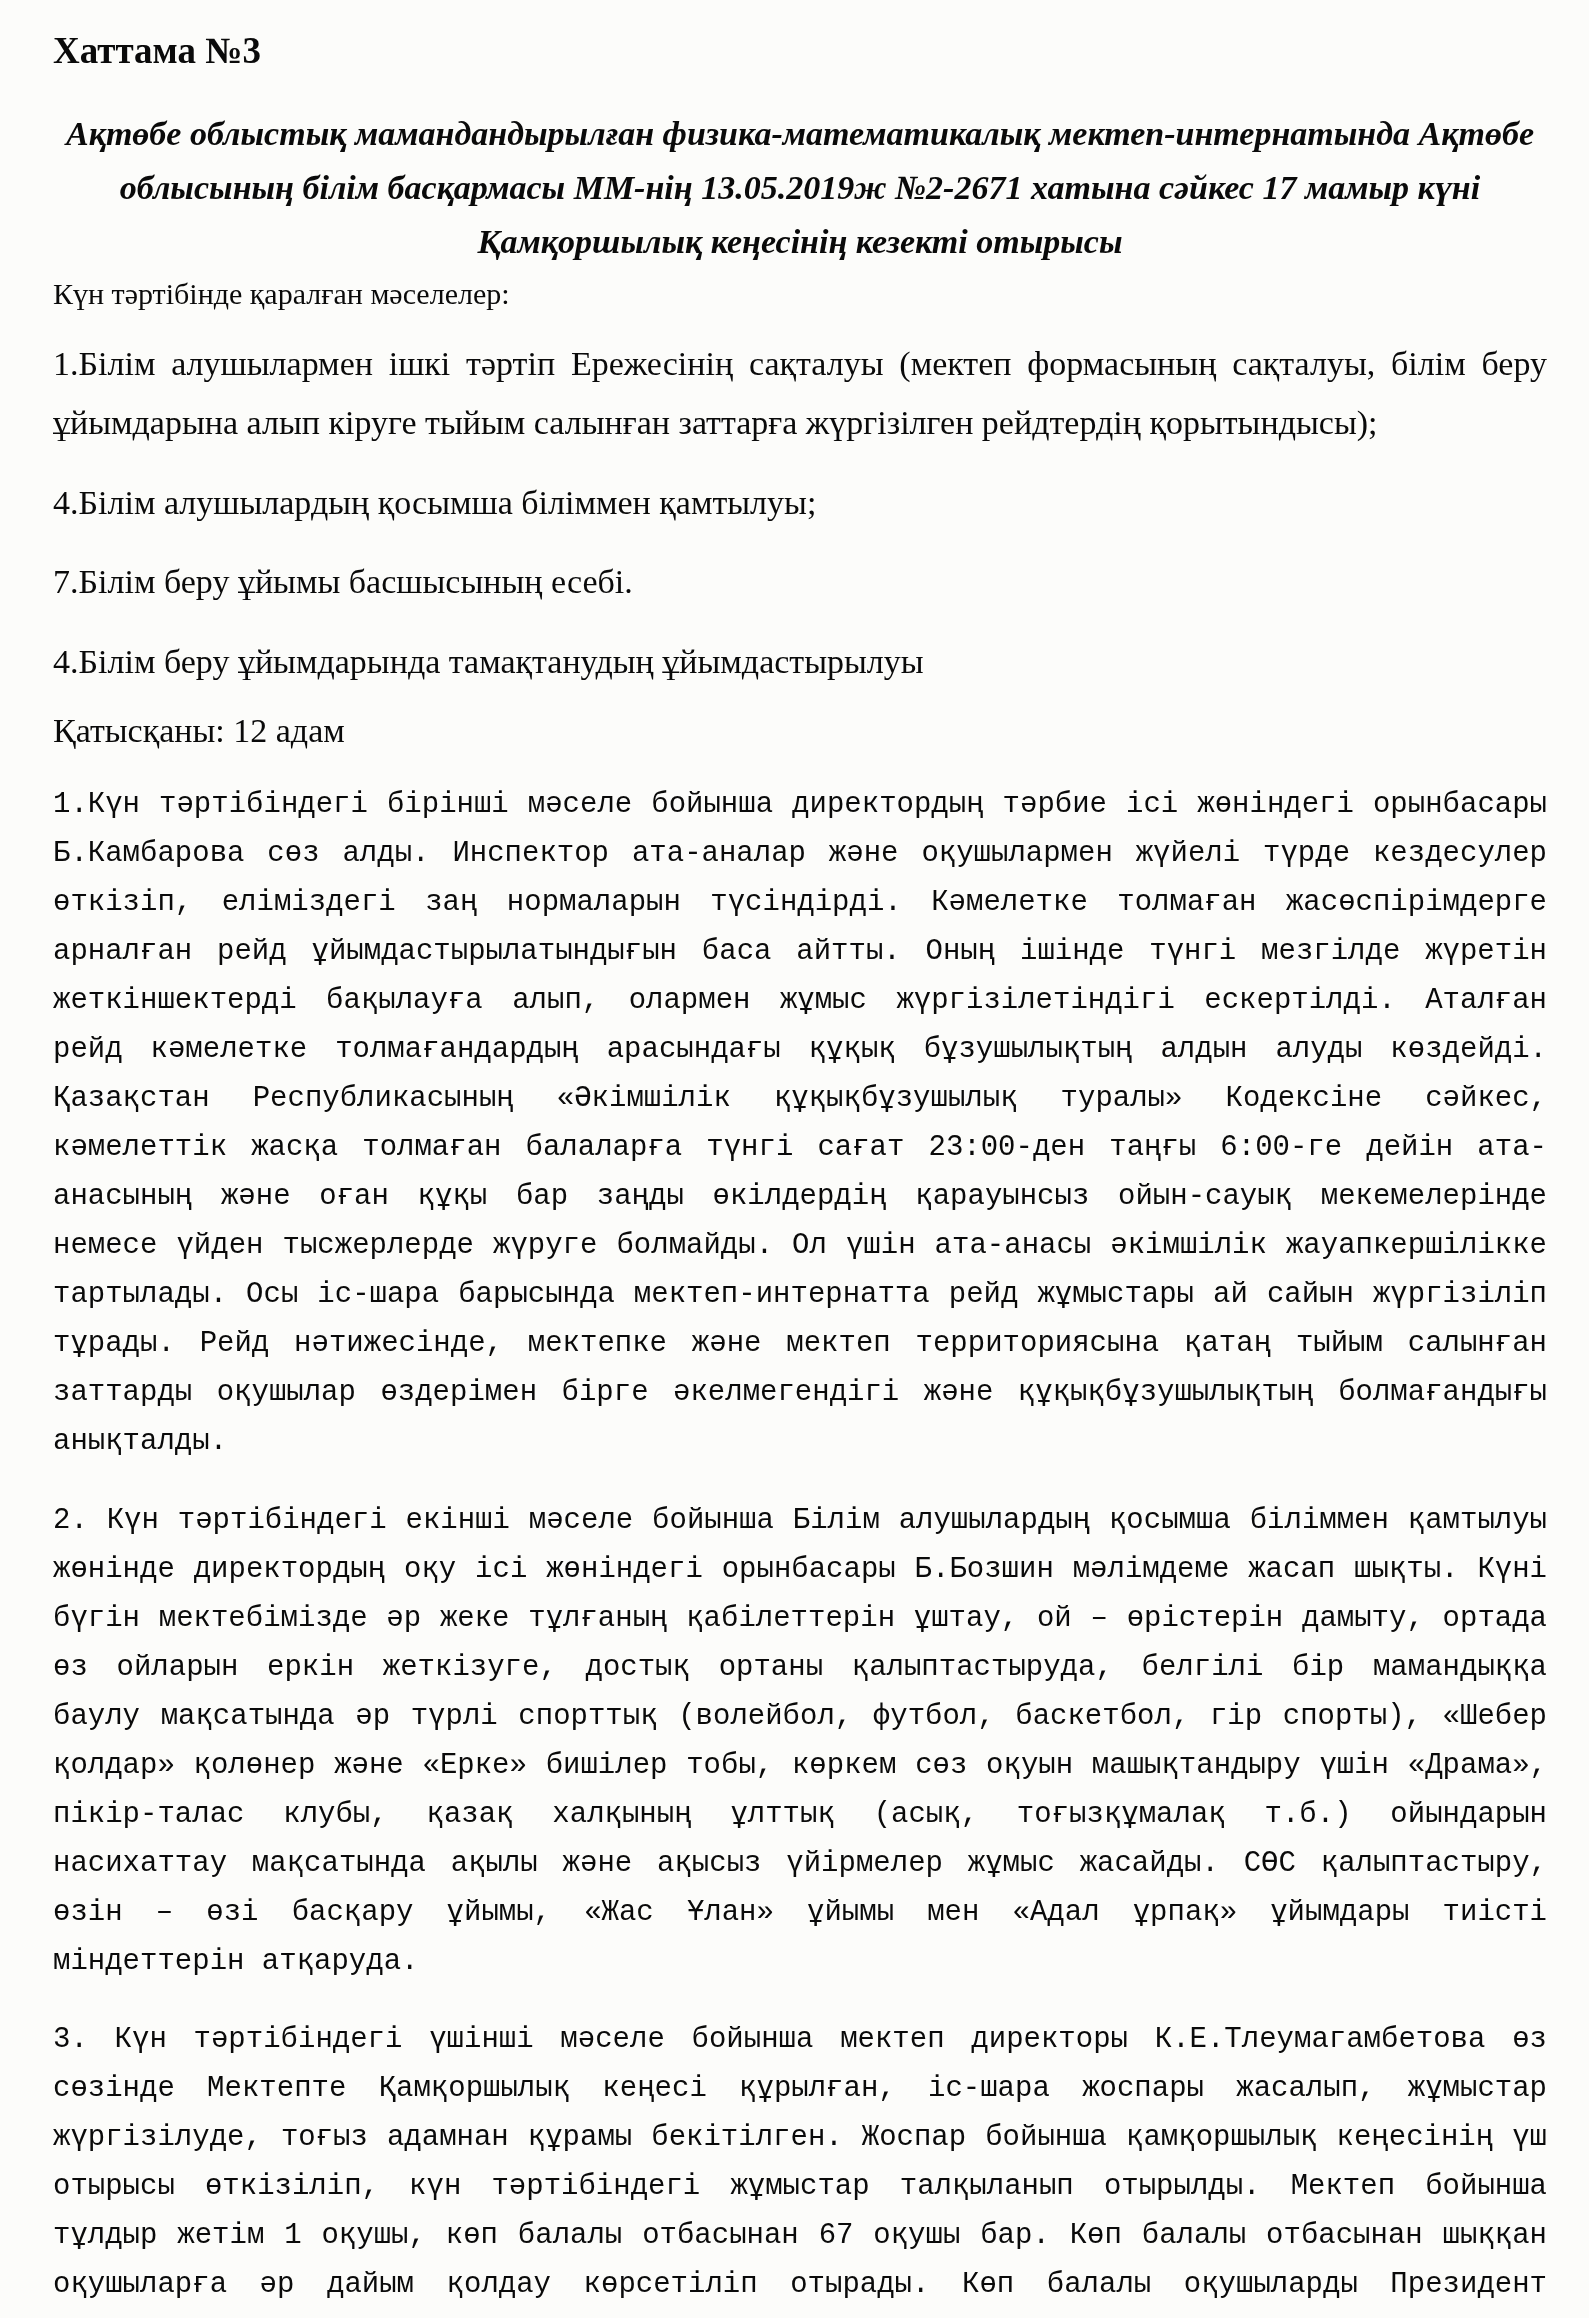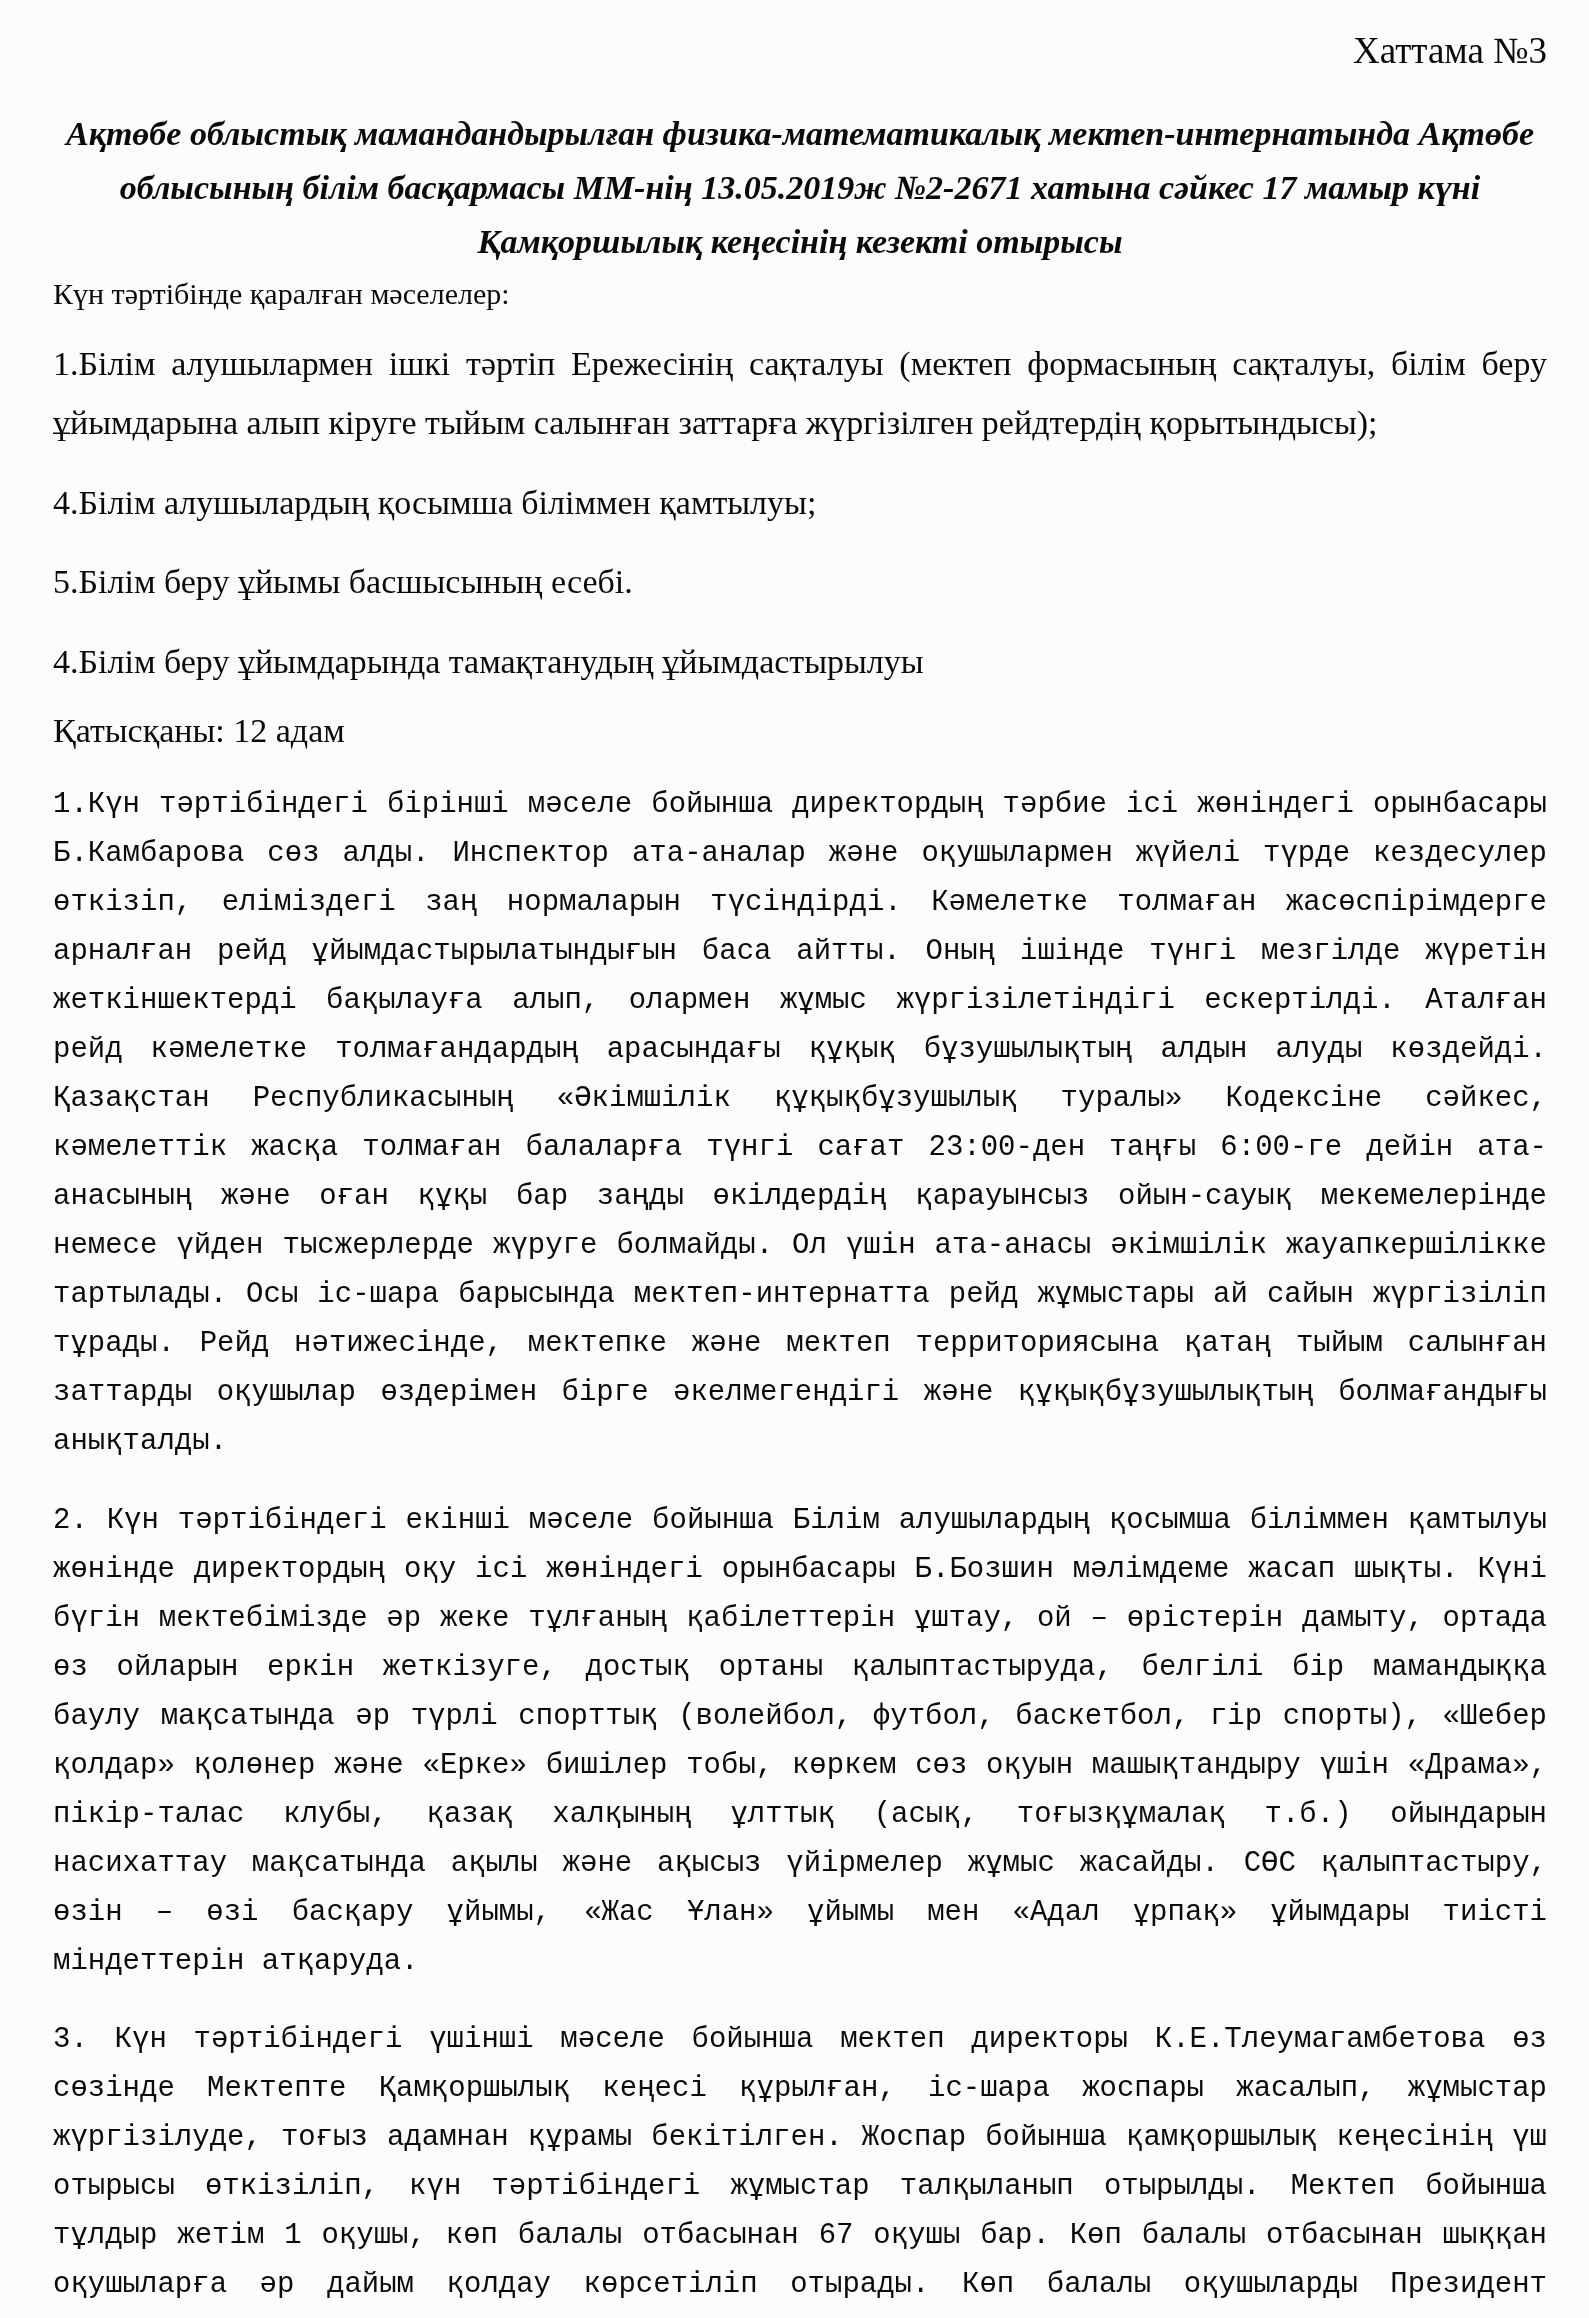--- a/index.html
+++ b/index.html
@@ -13,24 +13,24 @@
     height: 2319px;
     box-sizing: border-box;
     padding: 18.4px 43px 0 53px;
     background: #fcfcfa;
     overflow: hidden;
     font-family: "Liberation Serif", "DejaVu Serif", serif;
     color: #0a0a0a;
   }
   .title {
     margin: 10.3px 0 0 0;
-    text-align: right;
+    text-align: left;
     font-size: 37px;
     line-height: 44px;
-    font-weight: normal;
+    font-weight: bold;
   }
   .subtitle {
     margin: 34px 0 0 0;
     text-align: center;
     font-size: 34px;
     line-height: 54px;
     font-weight: bold;
     font-style: italic;
   }
   .agenda-heading {
@@ -70,21 +70,21 @@
   <h1 class="title">Хаттама №3</h1>
 
   <p class="subtitle">Ақтөбе облыстық мамандандырылған физика-математикалық мектеп-интернатында Ақтөбе облысының білім басқармасы ММ-нің 13.05.2019ж №2-2671 хатына сәйкес 17 мамыр күні Қамқоршылық кеңесінің кезекті отырысы</p>
 
   <p class="agenda-heading">Күн тәртібінде қаралған мәселелер:</p>
 
   <p class="agenda-item">1.Білім алушылармен ішкі тәртіп Ережесінің сақталуы (мектеп формасының сақталуы, білім беру ұйымдарына алып кіруге тыйым салынған заттарға жүргізілген рейдтердің қорытындысы);</p>
 
   <p class="agenda-item">4.Білім алушылардың қосымша біліммен қамтылуы;</p>
 
-  <p class="agenda-item">5.Білім беру ұйымы басшысының есебі.</p>
+  <p class="agenda-item">7.Білім беру ұйымы басшысының есебі.</p>
 
   <p class="agenda-item">4.Білім беру ұйымдарында тамақтанудың ұйымдастырылуы</p>
 
   <p class="attendance">Қатысқаны: 12 адам</p>
 
   <p class="body-paragraph">1.Күн тәртібіндегі бірінші мәселе бойынша директордың тәрбие ісі жөніндегі орынбасары Б.Камбарова сөз алды. Инспектор ата-аналар және оқушылармен жүйелі түрде кездесулер өткізіп, еліміздегі заң нормаларын түсіндірді. Кәмелетке толмаған жасөспірімдерге арналған рейд ұйымдастырылатындығын баса айтты. Оның ішінде түнгі мезгілде жүретін жеткіншектерді бақылауға алып, олармен жұмыс жүргізілетіндігі ескертілді. Аталған рейд кәмелетке толмағандардың арасындағы құқық бұзушылықтың алдын алуды көздейді. Қазақстан Республикасының «Әкімшілік құқықбұзушылық туралы» Кодексіне сәйкес, кәмелеттік жасқа толмаған балаларға түнгі сағат 23:00-ден таңғы 6:00-ге дейін ата-анасының және оған құқы бар заңды өкілдердің қарауынсыз ойын-сауық мекемелерінде немесе үйден тысжерлерде жүруге болмайды. Ол үшін ата-анасы әкімшілік жауапкершілікке тартылады. Осы іс-шара барысында мектеп-интернатта рейд жұмыстары ай сайын жүргізіліп тұрады. Рейд нәтижесінде, мектепке және мектеп территориясына қатаң тыйым салынған заттарды оқушылар өздерімен бірге әкелмегендігі және құқықбұзушылықтың болмағандығы анықталды.</p>
 
   <p class="body-paragraph">2. Күн тәртібіндегі екінші мәселе бойынша Білім алушылардың қосымша біліммен қамтылуы жөнінде директордың оқу ісі жөніндегі орынбасары Б.Бозшин мәлімдеме жасап шықты. Күні бүгін мектебімізде әр жеке тұлғаның қабілеттерін ұштау, ой – өрістерін дамыту, ортада өз ойларын еркін жеткізуге, достық ортаны қалыптастыруда, белгілі бір мамандыққа баулу мақсатында әр түрлі спорттық (волейбол, футбол, баскетбол, гір спорты), «Шебер қолдар» қолөнер және «Ерке» бишілер тобы, көркем сөз оқуын машықтандыру үшін «Драма», пікір-талас клубы, қазақ халқының ұлттық (асық, тоғызқұмалақ т.б.) ойындарын насихаттау мақсатында ақылы және ақысыз үйірмелер жұмыс жасайды. СӨС қалыптастыру, өзін – өзі басқару ұйымы, «Жас Ұлан» ұйымы мен «Адал ұрпақ» ұйымдары тиісті міндеттерін атқаруда.</p>
 
   <p class="body-paragraph cut-at-page-end">3. Күн тәртібіндегі үшінші мәселе бойынша мектеп директоры К.Е.Тлеумагамбетова өз сөзінде Мектепте Қамқоршылық кеңесі құрылған, іс-шара жоспары жасалып, жұмыстар жүргізілуде, тоғыз адамнан құрамы бекітілген. Жоспар бойынша қамқоршылық кеңесінің үш отырысы өткізіліп, күн тәртібіндегі жұмыстар талқыланып отырылды. Мектеп бойынша тұлдыр жетім 1 оқушы, көп балалы отбасынан 67 оқушы бар. Көп балалы отбасынан шыққан оқушыларға әр дайым қолдау көрсетіліп отырады. Көп балалы оқушыларды Президент атындағы шыршаға қатысуға мүмкіндік берді. «Восток», «Әсем» лагерлеріне жолдама беруге мүмкіндік берді. Ақтөбе облыстық мамандандырылған физика-математикалық мектеп-интернатында Елбасы</p>

